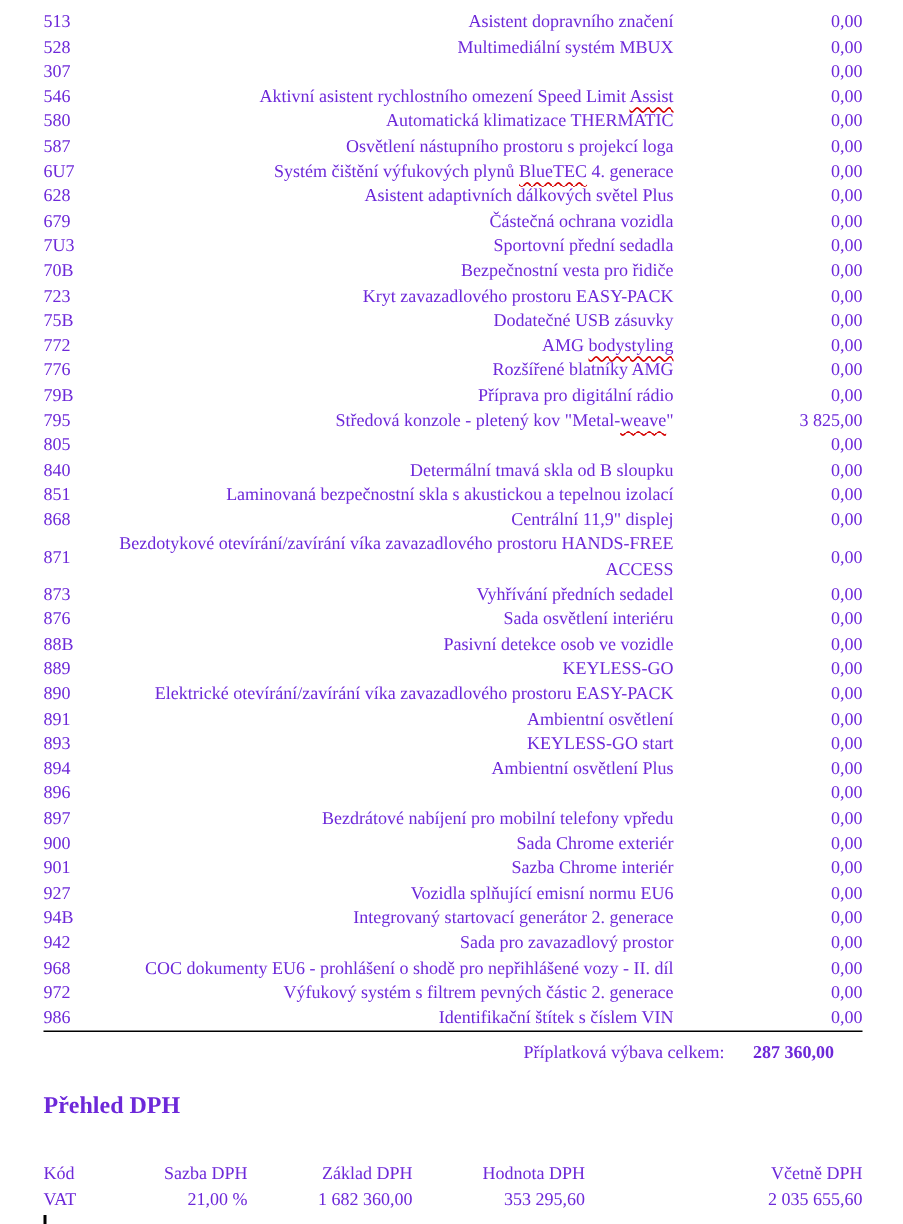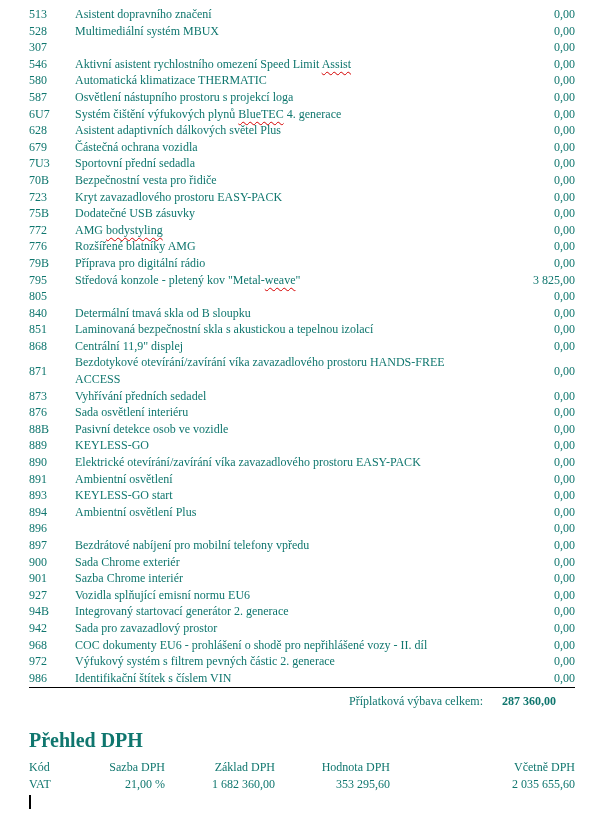--- a/index.html
+++ b/index.html
@@ -1,42 +1,42 @@
 <!DOCTYPE html>
 <html><head>
 <meta charset="utf-8">
 <style>
   html,body{margin:0;padding:0;background:#fff;}
   .page{
     width:602px;height:816px;box-sizing:border-box;
-    background:#ffffff;color:#0f766e;
+    background:#ffffff;color:#6d28d9;
     font-family:"Liberation Serif", serif;
     font-size:12px;
     padding:6px 27px 0 29px;
     position:relative;overflow:hidden;
   }
   .row{display:flex;align-items:center;line-height:16.6px;}
   .cell{white-space:normal;}
   .code{width:46px;flex:none;}
-  .desc{width:374px;flex:none;}
+  .desc{width:374px;flex:none;text-align:right;}
   .price{flex:1;text-align:right;}
   .misspelled{
     text-decoration-line:underline;
     text-decoration-style:wavy;
     text-decoration-color:#d40000;
     text-decoration-thickness:1px;
     text-underline-offset:3px;
     text-decoration-skip-ink:none;
   }
   .table-rule{border-bottom:1px solid #000;margin-top:1px;}
   .total-row{display:flex;justify-content:flex-end;align-items:baseline;line-height:16.6px;padding-top:5px;}
   .total-label{}
   .total-value{font-weight:bold;width:92px;text-align:center;}
-  .vat-heading{font-size:20px;font-weight:bold;margin:19px 0 0 0;font-family:"Liberation Serif", serif;}
-  .vat-table{margin-top:7px;line-height:17px;}
+  .vat-heading{font-size:16px;font-weight:bold;margin:19px 0 0 0;font-family:"Liberation Serif", serif;}
+  .vat-table{margin-top:27px;line-height:17px;}
   .vat-row{display:flex;}
   .vat-cell{text-align:right;}
   .vat-cell.c0{width:60px;text-align:left;}
   .vat-cell.c1{width:76px;}
   .vat-cell.c2{width:110px;}
   .vat-cell.c3{width:115px;}
   .vat-cell.c4{flex:1;}
   .caret{width:2px;height:14px;background:#000;margin-top:2px;}
 </style>
 </head>

